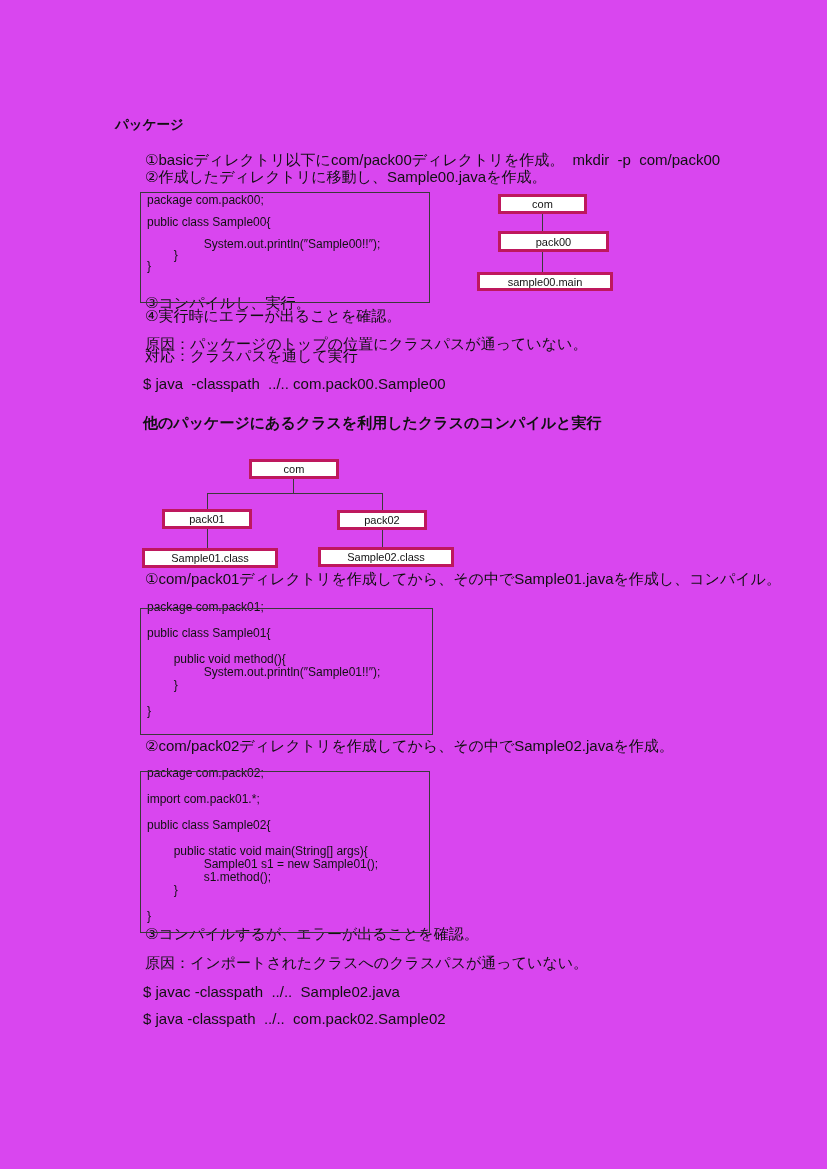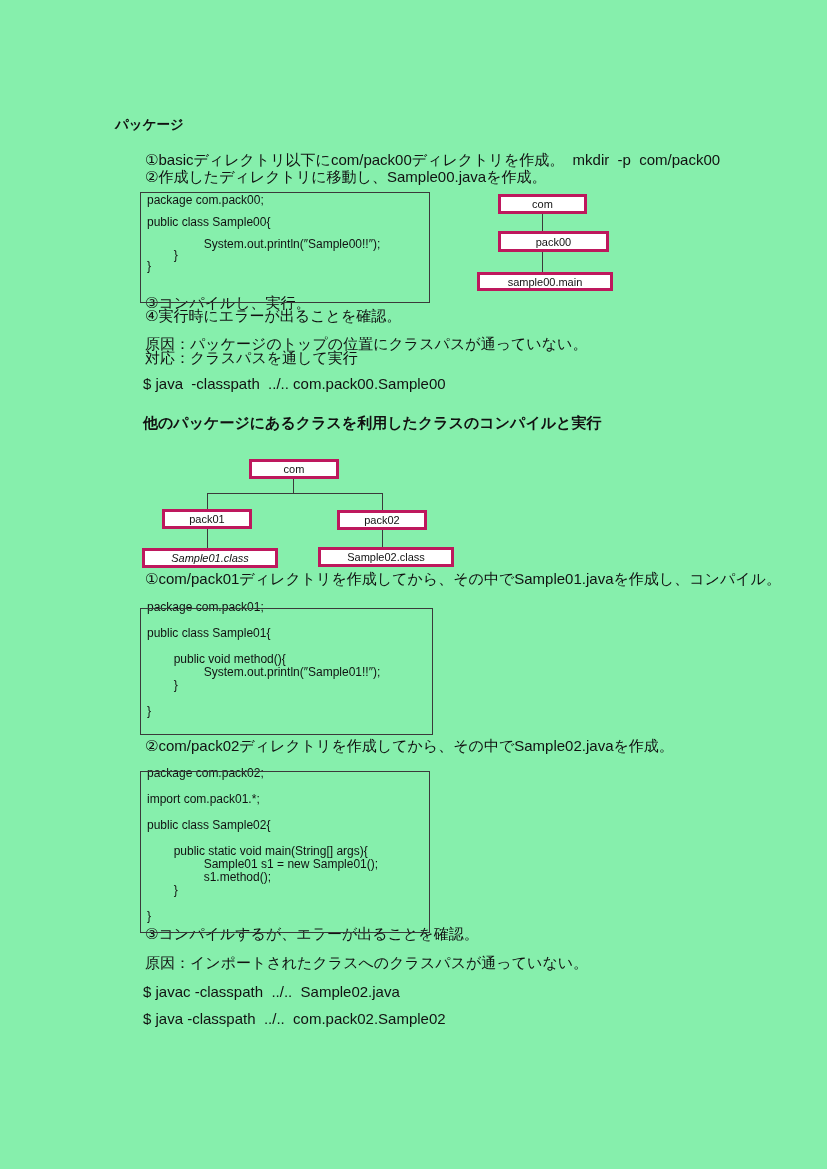--- a/index.html
+++ b/index.html
@@ -1,18 +1,18 @@
 <!DOCTYPE html>
 <html><head>
 <meta charset="utf-8">
 <style>
   html,body { margin:0; padding:0; background:#e8e8e8; }
   .page {
     position:relative; width:827px; height:1169px; margin:0 auto;
-    background:#86efac; overflow:hidden;
+    background:#d946ef; overflow:hidden;
     font-family:"Liberation Sans","DejaVu Sans",sans-serif; color:#111111;
   }
   .title  { position:absolute; margin:0; font-size:13.5px; font-weight:bold; white-space:pre; }
   .h2     { position:absolute; margin:0; font-size:15px; font-weight:bold; white-space:pre; }
   .line   { position:absolute; font-size:15px; line-height:13px; white-space:pre; }
   .code   { position:absolute; margin:0; font-size:12px; white-space:pre;
             font-family:"Liberation Sans","DejaVu Sans",sans-serif; }
   .lh11   { line-height:11px; }
   .lh13   { line-height:13px; }
   .rect   { position:absolute; border:1px solid #3a3a3a; background:transparent; box-sizing:border-box; }
@@ -35,21 +35,21 @@
 
 public class Sample00{
 
                  System.out.println(″Sample00!!″);
         }
 }</pre>
 
   <div class="line" style="left:145px; top:296px;">③コンパイルし、実行。</div>
   <div class="line" style="left:145px; top:309px;">④実行時にエラーが出ることを確認。</div>
   <div class="line" style="left:145px; top:337px;">原因：パッケージのトップの位置にクラスパスが通っていない。</div>
-  <div class="line" style="left:145px; top:351px;">対応：クラスパスを通して実行</div>
+  <div class="line" style="left:145px; top:351px;font-family:Liberation Mono, monospace;">対応：クラスパスを通して実行</div>
   <div class="line" style="left:143px; top:377px;">$ java  -classpath  ../.. com.pack00.Sample00</div>
 
   <div class="rect" style="left:140px; top:192px; width:290px; height:111px;"></div>
 
   <div>
     <div class="vline" style="left:542px; top:213px; height:19px;"></div>
     <div class="vline" style="left:542px; top:251px; height:21px;"></div>
     <div class="node" style="left:498px; top:194px; width:89px; height:20px;">com</div>
     <div class="node" style="left:498px; top:231px; width:111px; height:21px;">pack00</div>
     <div class="node" style="left:477px; top:272px; width:136px; height:19px;">sample00.main</div>
@@ -60,21 +60,21 @@
   <div>
     <div class="vline" style="left:293px; top:479px; height:14px;"></div>
     <div class="hline" style="left:207px; top:493px; width:176px;"></div>
     <div class="vline" style="left:207px; top:493px; height:16px;"></div>
     <div class="vline" style="left:382px; top:493px; height:17px;"></div>
     <div class="vline" style="left:207px; top:529px; height:19px;"></div>
     <div class="vline" style="left:382px; top:530px; height:17px;"></div>
     <div class="node" style="left:249px; top:459px; width:90px; height:20px;">com</div>
     <div class="node" style="left:162px; top:509px; width:90px; height:20px;">pack01</div>
     <div class="node" style="left:337px; top:510px; width:90px; height:20px;">pack02</div>
-    <div class="node" style="left:142px; top:548px; width:136px; height:20px;font-style:italic;">Sample01.class</div>
+    <div class="node" style="left:142px; top:548px; width:136px; height:20px;">Sample01.class</div>
     <div class="node" style="left:318px; top:547px; width:136px; height:20px;">Sample02.class</div>
   </div>
 
   <div class="line" style="left:145px; top:572px;">①com/pack01ディレクトリを作成してから、その中でSample01.javaを作成し、コンパイル。</div>
 
   <pre class="code lh13" style="left:147px; top:601px;">package com.pack01;
 
 public class Sample01{
 
         public void method(){

